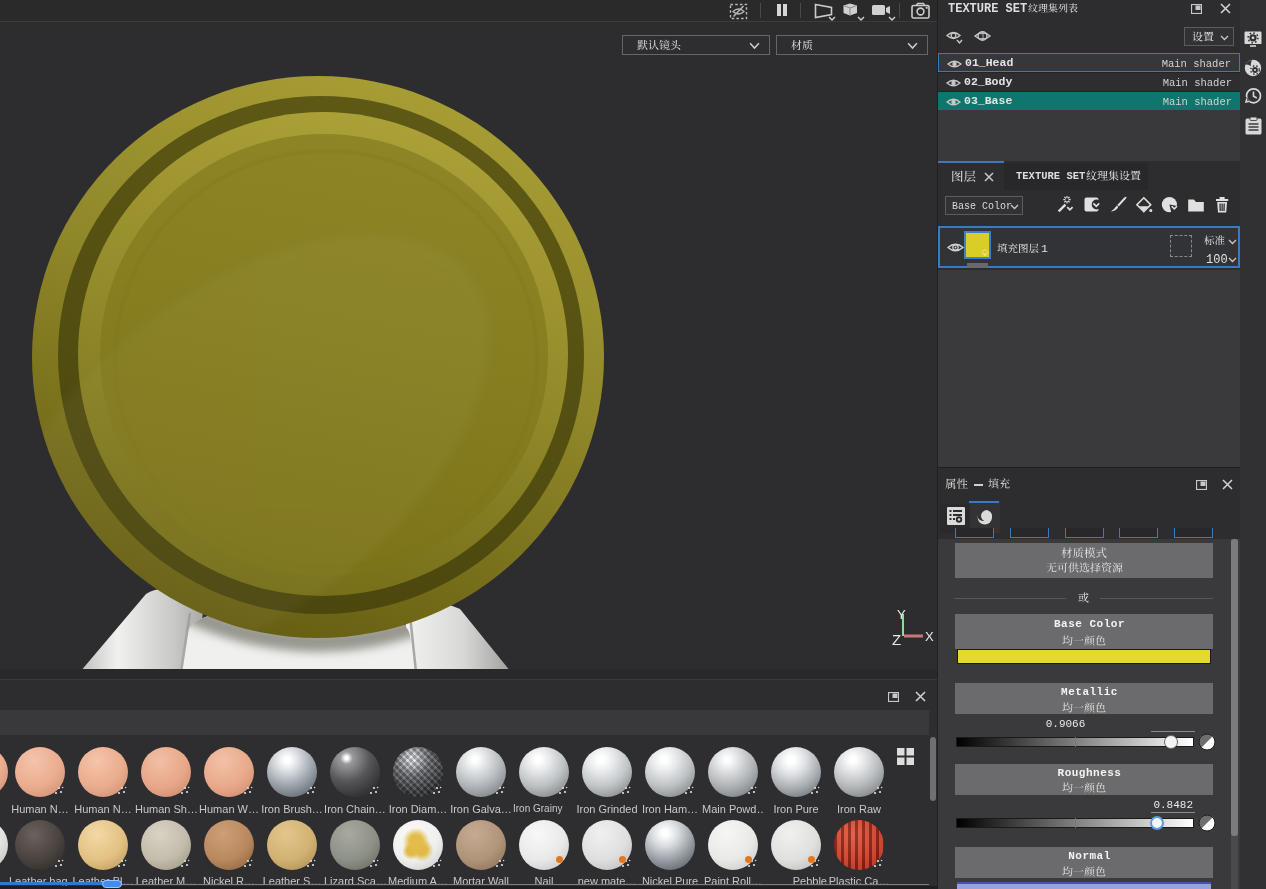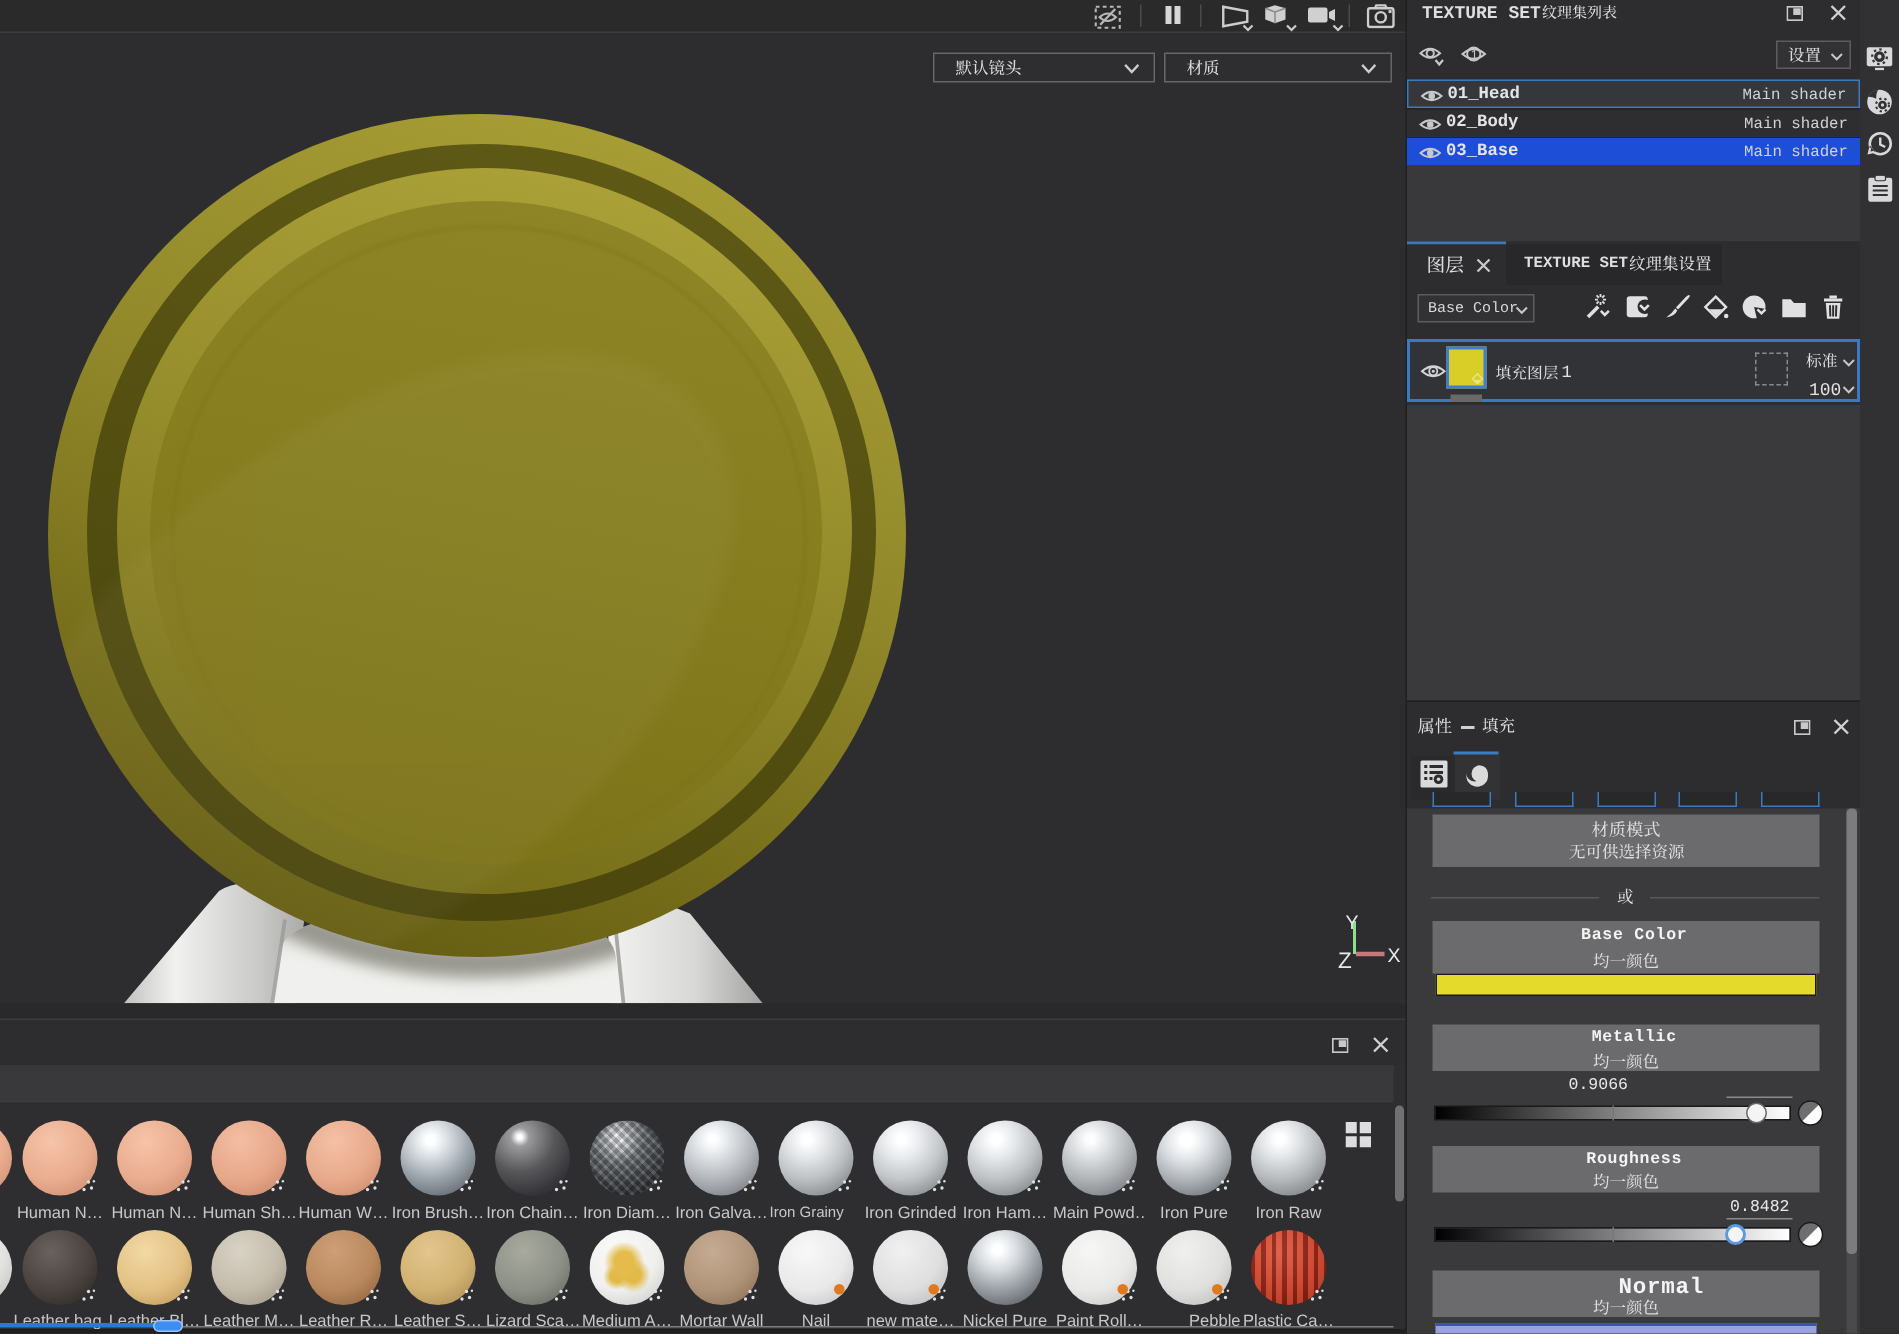--- a/index.html
+++ b/index.html
@@ -342,21 +342,21 @@
       <div class="abs" style="left:135px;top:140px;width:62px;text-align:center;font-size:11px;color:#c8c8c8;white-space:nowrap;overflow:hidden">Leather M…</div>
       <svg class="abs" style="left:180px;top:123px" width="10" height="10" viewBox="0 0 10 10">
         <g fill="#e0e0e0">
           <circle cx="2" cy="8" r="1.1"></circle>
           <circle cx="7" cy="7" r="1.1"></circle>
           <circle cx="5" cy="3" r="1.1"></circle>
           <circle cx="8.6" cy="2.5" r="0.8"></circle>
         </g>
       </svg>
       <div class="abs" style="left:204px;top:85px;width:50px;height:50px;border-radius:50%;background:radial-gradient(circle at 38% 28%,#ce9f78,#b9885e 55%,#976b44 85%,#855c38)"></div>
-      <div class="abs" style="left:198px;top:140px;width:62px;text-align:center;font-size:11px;color:#c8c8c8;white-space:nowrap;overflow:hidden">Leather R…</div>
+      <div class="abs" style="left:198px;top:140px;width:62px;text-align:center;font-size:11px;color:#c8c8c8;white-space:nowrap;overflow:hidden">Nickel R…</div>
       <svg class="abs" style="left:243px;top:123px" width="10" height="10" viewBox="0 0 10 10">
         <g fill="#e0e0e0">
           <circle cx="2" cy="8" r="1.1"></circle>
           <circle cx="7" cy="7" r="1.1"></circle>
           <circle cx="5" cy="3" r="1.1"></circle>
           <circle cx="8.6" cy="2.5" r="0.8"></circle>
         </g>
       </svg>
       <div class="abs" style="left:267px;top:85px;width:50px;height:50px;border-radius:50%;background:radial-gradient(circle at 38% 28%,#e3c68e,#d2b272 55%,#b2925a 85%,#a08048)"></div>
       <div class="abs" style="left:261px;top:140px;width:62px;text-align:center;font-size:11px;color:#c8c8c8;white-space:nowrap;overflow:hidden">Leather S…</div>
@@ -501,21 +501,21 @@
 <div class="abs mono" style="right:8px;top:4px;font-size:10.5px;color:#d2d2d2">Main shader</div>
 </div>
 <div class="abs" style="left:0;top:72px;width:302px;height:19px;background:#2e2e30;border-top:1px solid #232325">
 <svg class="ico" style="left:8px;top:5px" width="15" height="10" viewBox="0 0 15 10">
           <path d="M1 5 Q7.5 -0.5 14 5 Q7.5 10.5 1 5 Z" fill="none" stroke="#c8c8c8" stroke-width="1.3"></path>
           <circle cx="7.5" cy="5" r="2.2" fill="#c8c8c8"></circle>
         </svg>
 <div class="abs mono" style="left:26px;top:2px;font-size:11.5px;font-weight:bold;color:#e4e4e4">02_Body</div>
 <div class="abs mono" style="right:8px;top:4px;font-size:10.5px;color:#d2d2d2">Main shader</div>
 </div>
-<div class="abs" style="left:0;top:91px;width:302px;height:19px;background:#1d4ed8;border-top:1px solid #232325">
+<div class="abs" style="left:0;top:91px;width:302px;height:19px;background:#0f766e;border-top:1px solid #232325">
 <svg class="ico" style="left:8px;top:5px" width="15" height="10" viewBox="0 0 15 10">
           <path d="M1 5 Q7.5 -0.5 14 5 Q7.5 10.5 1 5 Z" fill="none" stroke="#c8c8c8" stroke-width="1.3"></path>
           <circle cx="7.5" cy="5" r="2.2" fill="#c8c8c8"></circle>
         </svg>
 <div class="abs mono" style="left:26px;top:2px;font-size:11.5px;font-weight:bold;color:#e4e4e4">03_Base</div>
 <div class="abs mono" style="right:8px;top:4px;font-size:10.5px;color:#d2d2d2">Main shader</div>
 </div>
 </div>
 <div class="abs" style="left:0;top:161px;width:303px;height:306px;background:#2d2d2f">
 <div class="abs" style="left:0;top:109px;width:303px;height:197px;background:#3a3a3c"></div>
@@ -694,21 +694,21 @@
 <div class="abs" style="left:213px;top:344px;width:44px;height:1px;background:#8a8a8c"></div>
 <div class="abs" style="left:18px;top:350px;width:238px;height:10px;background:linear-gradient(to right,#000,#fff);border:1px solid #1a1a1a"></div>
       <div class="abs" style="left:137px;top:350px;width:1px;height:10px;background:#77777a"></div>
       <div class="abs" style="left:212px;top:348px;width:14px;height:14px;border-radius:50%;background:#f4f4f4;border:2.5px solid #5a9ae0"></div>
       <svg class="abs" style="left:260px;top:346px" width="18" height="18" viewBox="0 0 18 18">
         <circle cx="9" cy="9" r="8" fill="#fff"></circle>
         <path d="M15 3 A8.5 8.5 0 0 0 3 15 L15 3 Z" fill="#6e6e70"></path>
         <circle cx="9" cy="9" r="8" fill="none" stroke="#1a1a1a" stroke-width="1"></circle>
       </svg>
 <div class="abs" style="left:17px;top:379px;width:258px;height:31px;background:#6b6b6d"></div>
-<div class="abs mono" style="left:18px;top:382px;width:303px;text-align:center;font-size:15px;font-weight:bold;color:#f4f4f4;letter-spacing:0.5px">Normal</div>
+<div class="abs mono" style="left:0;top:382px;width:303px;text-align:center;font-size:11px;font-weight:bold;color:#f4f4f4;letter-spacing:0.5px">Normal</div>
 <svg class="cjk" style="position:absolute;left:124px;top:398px;" width="44" height="11" viewBox="0 0 44 11">
         <use href="#t_jyys"></use>
       </svg>
 <div class="abs" style="left:19px;top:414px;width:254px;height:8px;background:#9aa0de;border-top:2px solid #3b55b0"></div>
 <div class="abs" style="left:293px;top:71px;width:7px;height:351px;background:#4a4a4c"></div>
 <div class="abs" style="left:293px;top:71px;width:7px;height:297px;background:#7c7c7e;border-radius:3px"></div>
 </div>
 </div>
 
 <div class="abs" style="left:1240px;top:0;width:26px;height:889px;background:#313134">

